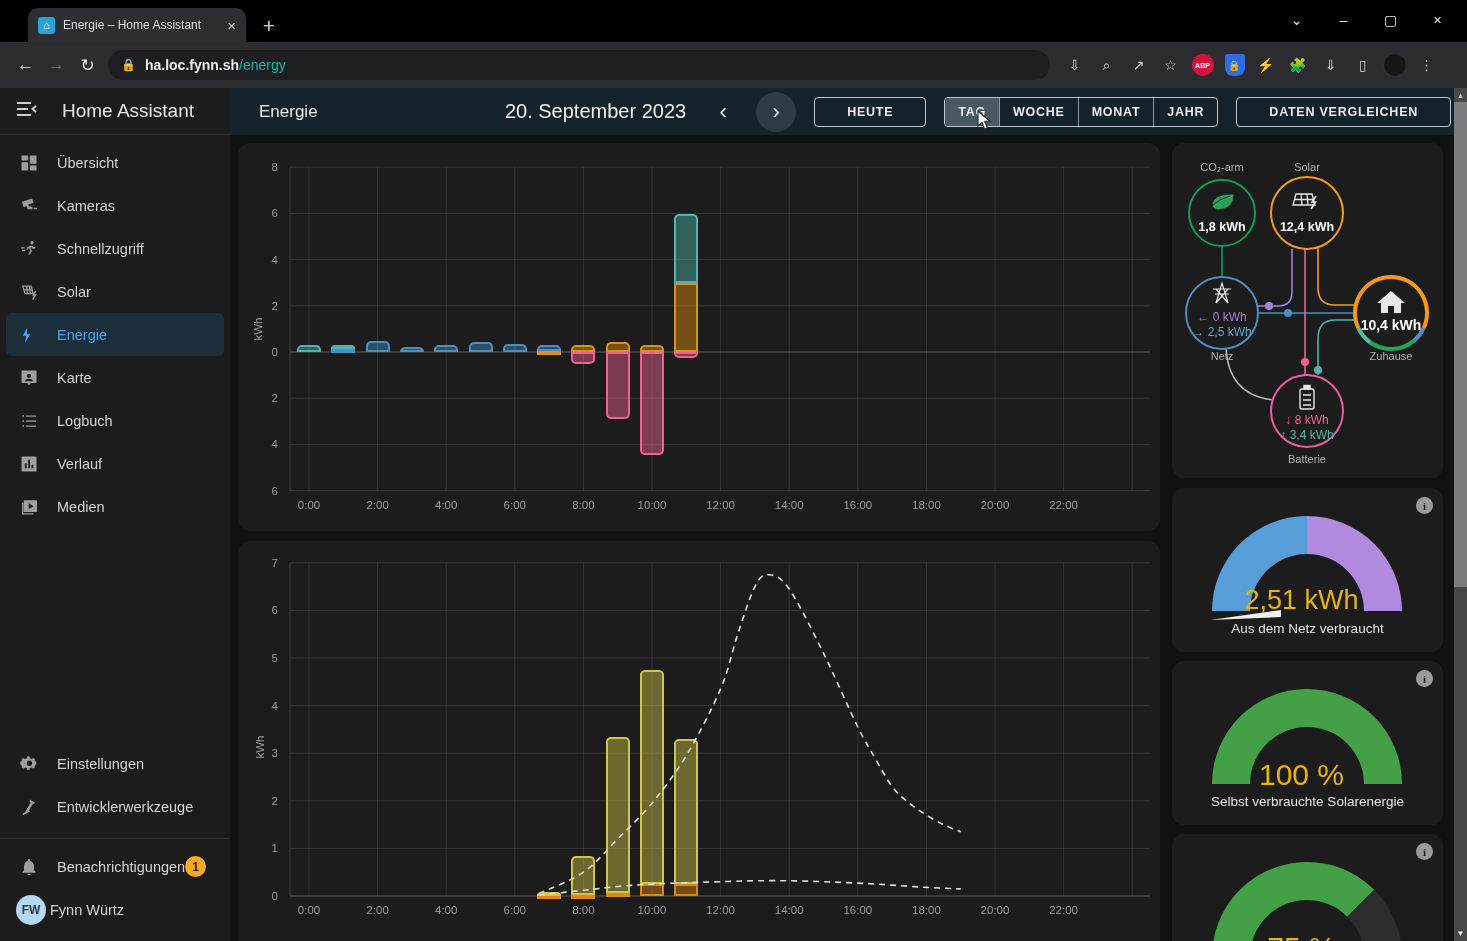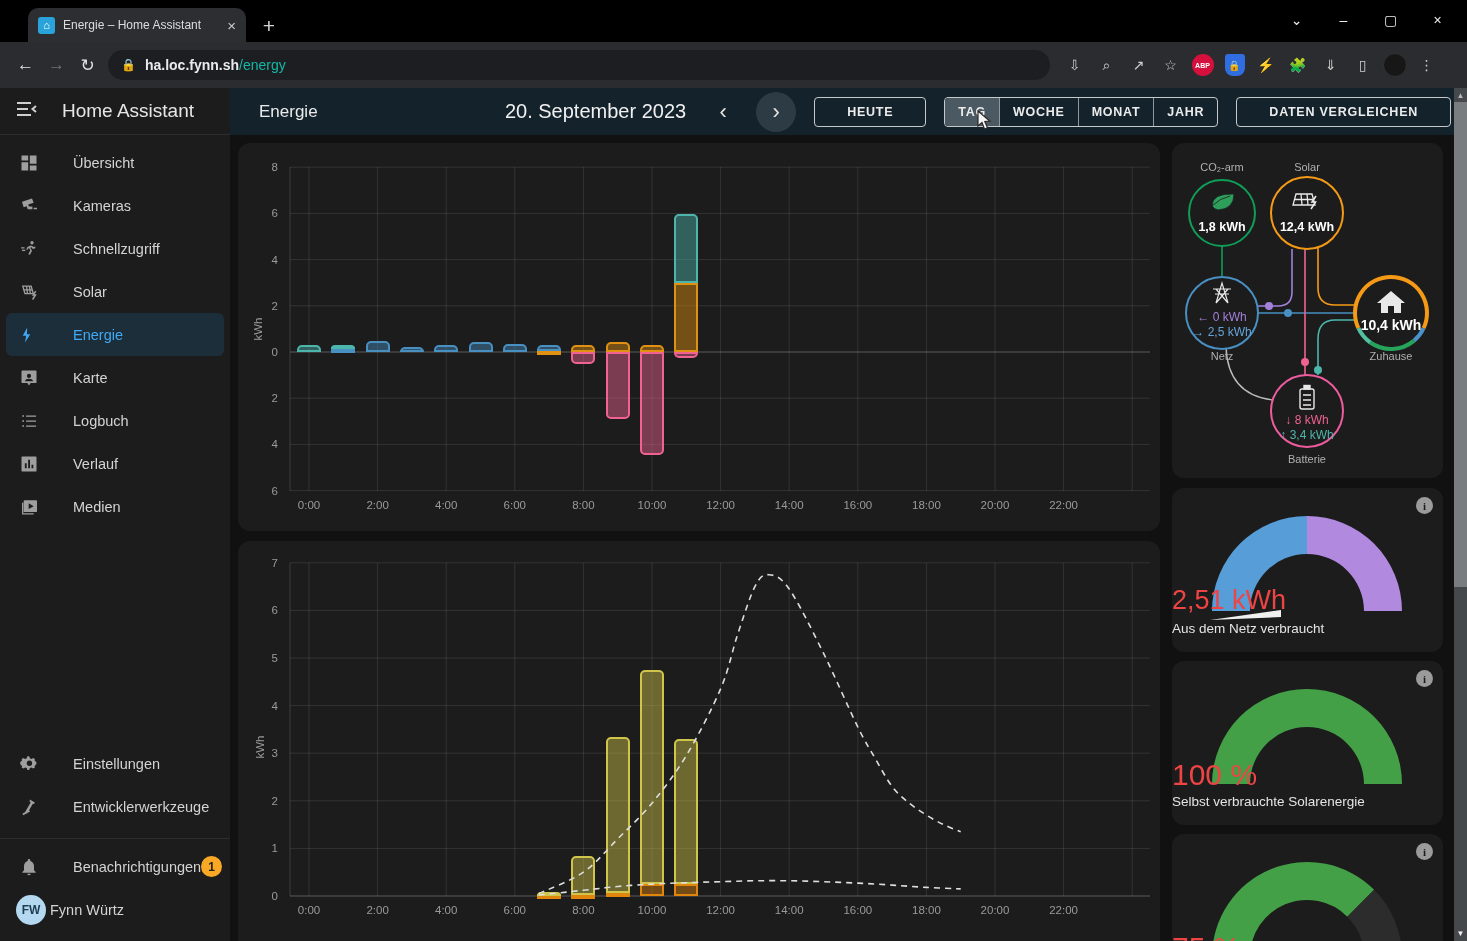--- a/index.html
+++ b/index.html
@@ -27,21 +27,21 @@
 .avatar-ext{width:24px;height:24px;border-radius:50%;background:#171717;border:1px solid #333;display:flex;align-items:center;justify-content:center;color:#cfcfcf;font-size:6px}
 
 .app{display:flex;height:853px;position:relative}
 .sidebar{width:230px;background:#1c1c1c;display:flex;flex-direction:column;flex:0 0 auto}
 .side-head{height:47px;display:flex;align-items:center;border-bottom:1px solid #2d2d2d;padding-left:16px;flex:0 0 auto}
 .menu-icon{width:34px;color:#cfcfcf}
 .side-title{font-size:19px;font-weight:500;color:#e6e6e6;margin-left:12px}
 .side-nav{padding-top:6px}
 .side-item{height:43px;display:flex;align-items:center;margin:0 6px;border-radius:6px;padding-left:13px;color:#d3d3d3}
 .side-item .sicon{width:30px;height:24px;display:flex;align-items:center;color:#9e9e9e;flex:0 0 auto}
-.side-item .slabel{font-size:14.5px;font-weight:500;margin-left:24px;white-space:nowrap}
+.side-item .slabel{font-size:14.5px;font-weight:500;margin-left:8px;white-space:nowrap}
 .side-item.selected{background:#1d2e3b;color:#3fa9f5}
 .side-item.selected .sicon{color:#3fa9f5}
 .side-bottom{margin-top:auto}
 .side-divider{border-top:1px solid #2d2d2d;margin-top:10px;padding-top:6px}
 .nbadge{margin-left:auto;margin-right:22px;background:#f9a825;color:#212121;min-width:21px;height:21px;border-radius:11px;font-size:12px;font-weight:700;display:flex;align-items:center;justify-content:center}
 .pavatar{width:30px;height:30px;border-radius:50%;background:#b3d8ef;color:#1d3d52;font-size:12px;font-weight:700;display:flex;align-items:center;justify-content:center;margin-left:-3px;flex:0 0 auto}
 .profile-item .slabel{margin-left:4px}
 
 .main{flex:1;display:flex;flex-direction:column;min-width:0}
 .appbar{height:47px;background:#13222b;display:flex;align-items:center;padding:0 16px 0 29px;flex:0 0 auto}
@@ -60,23 +60,23 @@
 .card{position:absolute;background:#1c1c1c;border-radius:12px}
 .chart-wrap{position:absolute;inset:0}
 .chart-wrap svg{position:absolute;left:0;top:0}
 .ytick{position:absolute;width:34px;text-align:right;font-size:11.5px;color:#9a9a9a;transform:translateY(-50%)}
 .xtick{position:absolute;transform:translateX(-50%);font-size:11.5px;color:#9a9a9a}
 .ylab{position:absolute;font-size:11.5px;color:#9a9a9a;transform:rotate(-90deg)}
 .bar{position:absolute;border:2px solid;border-radius:0}
 
 .dist-label{fill:#b0b0b0;font-size:11px;text-anchor:middle}
 .dist-value{fill:#ffffff;font-size:12.5px;font-weight:700;text-anchor:middle}
-.gauge-value{position:absolute;left:0;right:12px;top:97px;text-align:left;font-size:27px;color:#ef4444}
+.gauge-value{position:absolute;left:0;right:12px;top:97px;text-align:center;font-size:27px;color:#eab308}
 .gauge-value.pct{font-size:30px}
-.gauge-label{position:absolute;left:0;right:0;top:133px;text-align:left;font-size:13.5px;color:#e4e4e4}
+.gauge-label{position:absolute;left:0;right:0;top:133px;text-align:center;font-size:13.5px;color:#e4e4e4}
 .info-icon{position:absolute;right:10px;top:9px;width:17px;height:17px;border-radius:50%;background:#9b9b9b;color:#1c1c1c;font-size:11px;font-weight:700;display:flex;align-items:center;justify-content:center;font-family:"Liberation Serif",serif}
 
 .scrollbar{position:absolute;right:0;top:0;width:13px;height:853px;background:#46494c}
 .sb-thumb{position:absolute;left:0;right:0;top:14px;height:485px;background:#797d80}
 .sb-arrow{position:absolute;left:0;right:0;text-align:center;font-size:8px;color:#b5b5b5}
 .cursor{position:absolute;z-index:50;pointer-events:none}
 </style>
 </head>
 <body>
 

